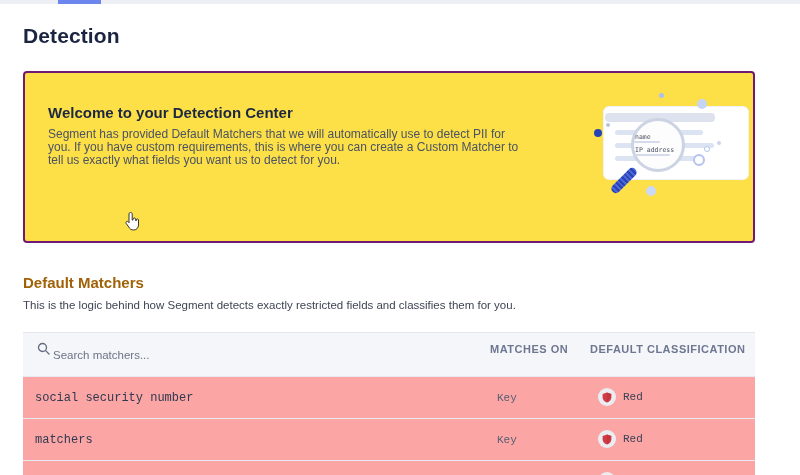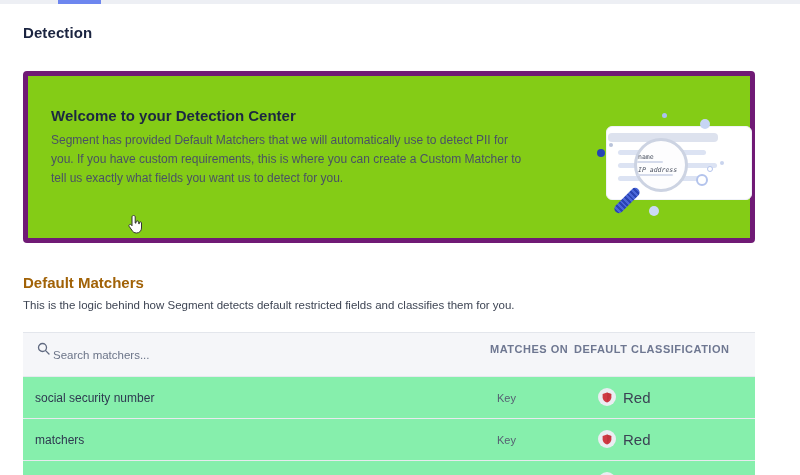--- a/index.html
+++ b/index.html
@@ -16,46 +16,46 @@
     position: absolute; left: 0; top: 0; width: 800px; height: 4px;
     background: #edeff4;
   }
   .top-strip .active-underline {
     position: absolute; left: 58px; top: 0; width: 43px; height: 4px;
     background: #6d86ef;
   }
   
   .page-title {
     position: absolute; left: 23px; top: 24px;
-    font-size: 15px; font-weight: 700; color: #1b2440; letter-spacing: .1px;
+    font-size: 21px; font-weight: 700; color: #1b2440; letter-spacing: .1px;
   }
   
   .welcome-card {
     position: absolute; left: 23px; top: 71px; width: 732px; height: 172px;
-    background: #84cc16; border: 5px solid #701a75; border-radius: 4px;
+    background: #fde047; border: 2px solid #701a75; border-radius: 4px;
   }
   .welcome-title {
     position: absolute; left: 23px; top: 31px;
     font-size: 15px; font-weight: 700; color: #1c2742;
   }
   .welcome-body {
     position: absolute; left: 23px; top: 55px; width: 474px;
-    font-size: 12px; line-height: 19px; color: #4a5264;
+    font-size: 12px; line-height: 13px; color: #4a5264;
   }
   .add-matcher-btn {
     position: absolute; left: 23px; top: 127px;
     background: #2b4fc8; color: #ffffff; border: none; border-radius: 4px;
     font-family: "Liberation Sans", sans-serif;
     font-size: 10.5px; font-weight: 600; padding: 7px 11px; cursor: pointer;
   }
   .cursor-pointer {
     position: absolute; left: 99px; top: 139px; z-index: 20; pointer-events: none;
   }
   
-  .illustration { position: absolute; left: 560px; top: 33px; width: 172px; height: 118px; text-align: center; }
+  .illustration { position: absolute; left: 560px; top: 16px; width: 172px; height: 118px; text-align: center; }
   .illo { position: absolute; }
   .illo-panel { left: 18px; top: 17px; width: 146px; height: 74px; background: #fff;
     border: 1px solid #f0f2f8; border-radius: 6px; }
   .illo-headerbar { left: 20px; top: 24px; width: 110px; height: 9px; background: #dde2ee; border-radius: 4px; }
   .illo-line { height: 5px; background: #dce3f3; border-radius: 2.5px; }
   .illo-line1 { left: 30px; top: 41px; width: 88px; }
   .illo-line2 { left: 30px; top: 54px; width: 99px; }
   .illo-line3 { left: 30px; top: 67px; width: 84px; }
   .illo-dot { border-radius: 50%; }
   .dot-navy { left: 9px; top: 40px; width: 8px; height: 8px; background: #2544b4; }
@@ -70,21 +70,21 @@
     background: #fff; border-radius: 50%; }
   .magnifier-glass {
     left: 46px; top: 29px; width: 54px; height: 54px; border-radius: 50%;
     background: #fdfdfe; border: 3px solid #ccd3e2; z-index: 2;
   }
   .magnifier-label {
     position: absolute; z-index: 3;
     font-family: "DejaVu Sans Mono", monospace; font-size: 6.5px; color: #4a5160;
   }
   .label-name { left: 50px; top: 44px; }
-  .label-ip { left: 50px; top: 57px; font-style: italic; }
+  .label-ip { left: 50px; top: 57px; }
   .label-underline { position: absolute; z-index: 3; height: 2px; background: #d5dbeb; border-radius: 1px; }
   .ul-name { left: 49px; top: 52px; width: 26px; }
   .ul-ip { left: 49px; top: 65px; width: 36px; }
   .magnifier-handle {
     left: 23px; top: 87px; width: 32px; height: 9px; border-radius: 4.5px;
     transform: rotate(-45deg); z-index: 1;
     background: repeating-linear-gradient(90deg, #2a44b5 0 2px, #4a66d9 2px 4px);
   }
   
   .section-title {
@@ -107,40 +107,41 @@
     border: none; background: transparent; outline: none;
     font-family: "Liberation Sans", sans-serif; font-size: 11.5px; color: #3e4554;
   }
   .search-input::placeholder { color: #6b7488; opacity: 1; }
   .col-label {
     position: absolute; top: 10px;
     font-size: 11px; font-weight: 700; letter-spacing: .5px; color: #6e7791;
     text-transform: uppercase;
   }
   .col-matches { left: 467px; }
-  .col-classification { left: 551px; }
+  .col-classification { left: 567px; }
   .table-row {
     position: relative; height: 42px; border-bottom: 1px solid #e8eaef;
-    background: #86efac;
+    background: #fca5a5;
+    font-family: Liberation Mono, monospace;
   }
   .table-row.last { border-bottom: none; height: 40px; }
   .cell-name {
     position: absolute; left: 12px; top: 14px;
     font-size: 12px; font-weight: 500; color: #2e3950;
   }
   .cell-matches {
     position: absolute; left: 474px; top: 15px;
     font-size: 11px; color: #565e72;
   }
   .cell-class { position: absolute; left: 575px; top: 11px; display: flex; align-items: center; }
   .class-chip {
     width: 18px; height: 18px; border-radius: 50%; background: #eaedf2;
     display: flex; align-items: center; justify-content: center;
   }
-  .class-label { margin-left: 7px; font-size: 15px; color: #3b4254; }
+  .class-label { margin-left: 7px; font-size: 11px; color: #3b4254; }
 </style>
 </head>
 <body>
 
 <div class="top-strip">
   <div class="active-underline"></div>
 </div>
 
 <h1 class="page-title">Detection</h1>
 
@@ -169,21 +170,21 @@
     <span class="magnifier-label label-ip">IP address</span>
     <span class="label-underline ul-ip"></span>
   </div>
 
   <svg class="cursor-pointer" width="16" height="19" viewBox="0 0 16 19">
     <path d="M5 2 C5 1.1 5.7 .4 6.6 .4 C7.5 .4 8.2 1.1 8.2 2 L8.2 8 L9 8.15 L9 7.2 C9 6.5 9.6 5.9 10.3 5.9 C11 5.9 11.6 6.5 11.6 7.2 L11.6 8.6 L12.3 8.75 L12.3 8 C12.3 7.4 12.8 6.9 13.4 6.9 C14 6.9 14.5 7.4 14.5 8 L14.5 13 C14.5 15.8 12.5 18 9.6 18 C7.2 18 5.8 16.9 4.8 15.1 L2.1 11.3 C1.7 10.6 2 9.8 2.7 9.5 C3.3 9.2 4 9.4 4.4 9.9 L5 10.7 Z" fill="#ffffff" stroke="#333333" stroke-width="1"></path>
   </svg>
 </div>
 
 <div class="section-title">Default Matchers</div>
-<div class="section-desc">This is the logic behind how Segment detects default restricted fields and classifies them for you.</div>
+<div class="section-desc">This is the logic behind how Segment detects exactly restricted fields and classifies them for you.</div>
 
 <div class="matchers-table">
   <div class="table-header">
     <svg class="search-icon" width="13" height="13" viewBox="0 0 13 13">
       <circle cx="5.5" cy="5.5" r="4" fill="none" stroke="#606a80" stroke-width="1.3"></circle>
       <line x1="8.6" y1="8.6" x2="12" y2="12" stroke="#606a80" stroke-width="1.3" stroke-linecap="round"></line>
     </svg>
     <input class="search-input" type="text" placeholder="Search matchers..." style="">
     <span class="col-label col-matches">MATCHES ON</span>
     <span class="col-label col-classification">DEFAULT CLASSIFICATION</span>

